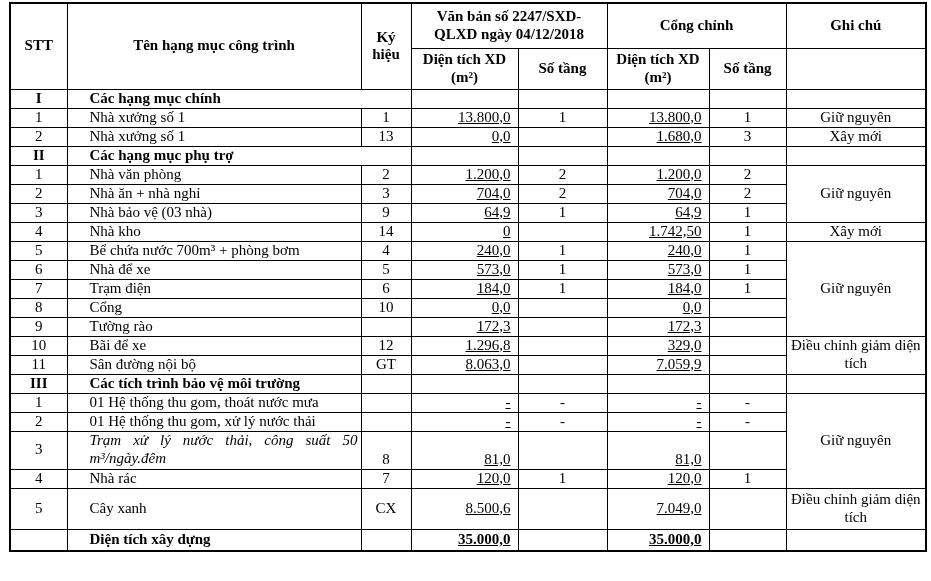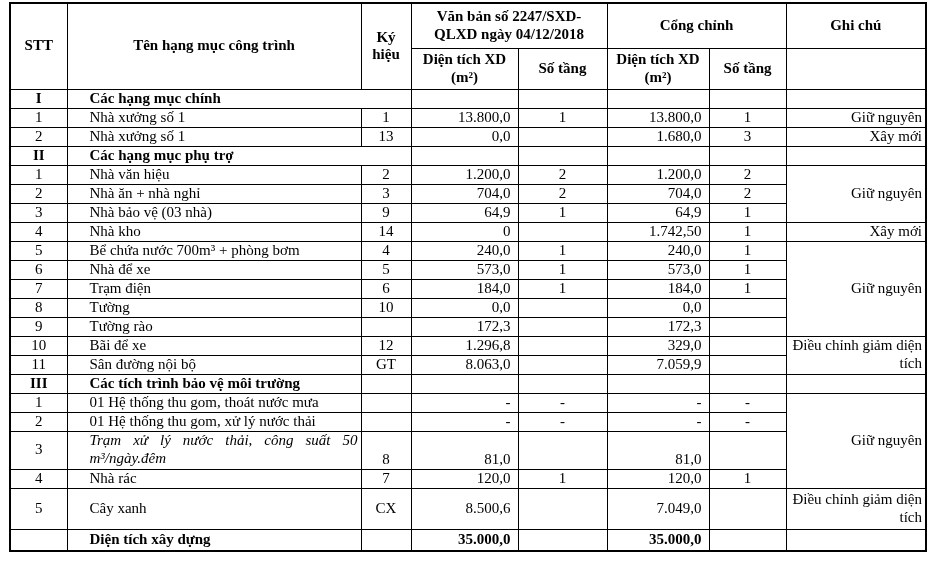--- a/index.html
+++ b/index.html
@@ -23,23 +23,23 @@
   }
   .doc thead th { font-weight:bold; text-align:center; padding:1px 4px; }
   tr.hr1 { height:45px; }
   tr.hr2 { height:41px; }
   tr.r   { height:19px; }
   tr.r22 { height:22px; }
   tr.r38 { height:38px; }
   tr.r41 { height:41px; }
   td.ctr { text-align:center; }
   td.lft { text-align:left; padding-left:22px; }
-  td.num { text-align:right; padding-right:7px; }
+  td.num { text-align:right; padding-right:7px;text-decoration:underline; }
   td.b   { font-weight:bold; }
-  td.note{ text-align:right; }
+  td.note{ text-align:center; }
   td.vb  { vertical-align:bottom; }
   td.just{ text-align:justify;font-style:italic; }
 </style>
 </head>
 <body>
 
 <div class="page">
   <table class="doc">
     <colgroup>
       <col style="width:57px">
@@ -104,21 +104,21 @@
         <td class="ctr b">II</td>
         <td class="lft b" colspan="2">Các hạng mục phụ trợ</td>
         <td></td>
         <td></td>
         <td></td>
         <td></td>
         <td></td>
       </tr>
       <tr class="r">
         <td class="ctr">1</td>
-        <td class="lft">Nhà văn hiệu</td>
+        <td class="lft">Nhà văn phòng</td>
         <td class="ctr">2</td>
         <td class="num">1.200,0</td>
         <td class="ctr">2</td>
         <td class="num">1.200,0</td>
         <td class="ctr">2</td>
         <td class="note" rowspan="3">Giữ nguyên</td>
       </tr>
       <tr class="r">
         <td class="ctr">2</td>
         <td class="lft">Nhà ăn + nhà nghỉ</td>
@@ -170,21 +170,21 @@
         <td class="ctr">7</td>
         <td class="lft">Trạm điện</td>
         <td class="ctr">6</td>
         <td class="num">184,0</td>
         <td class="ctr">1</td>
         <td class="num">184,0</td>
         <td class="ctr">1</td>
       </tr>
       <tr class="r">
         <td class="ctr">8</td>
-        <td class="lft">Tường</td>
+        <td class="lft">Cổng</td>
         <td class="ctr">10</td>
         <td class="num">0,0</td>
         <td></td>
         <td class="num">0,0</td>
         <td></td>
       </tr>
       <tr class="r">
         <td class="ctr">9</td>
         <td class="lft">Tường rào</td>
         <td></td>

